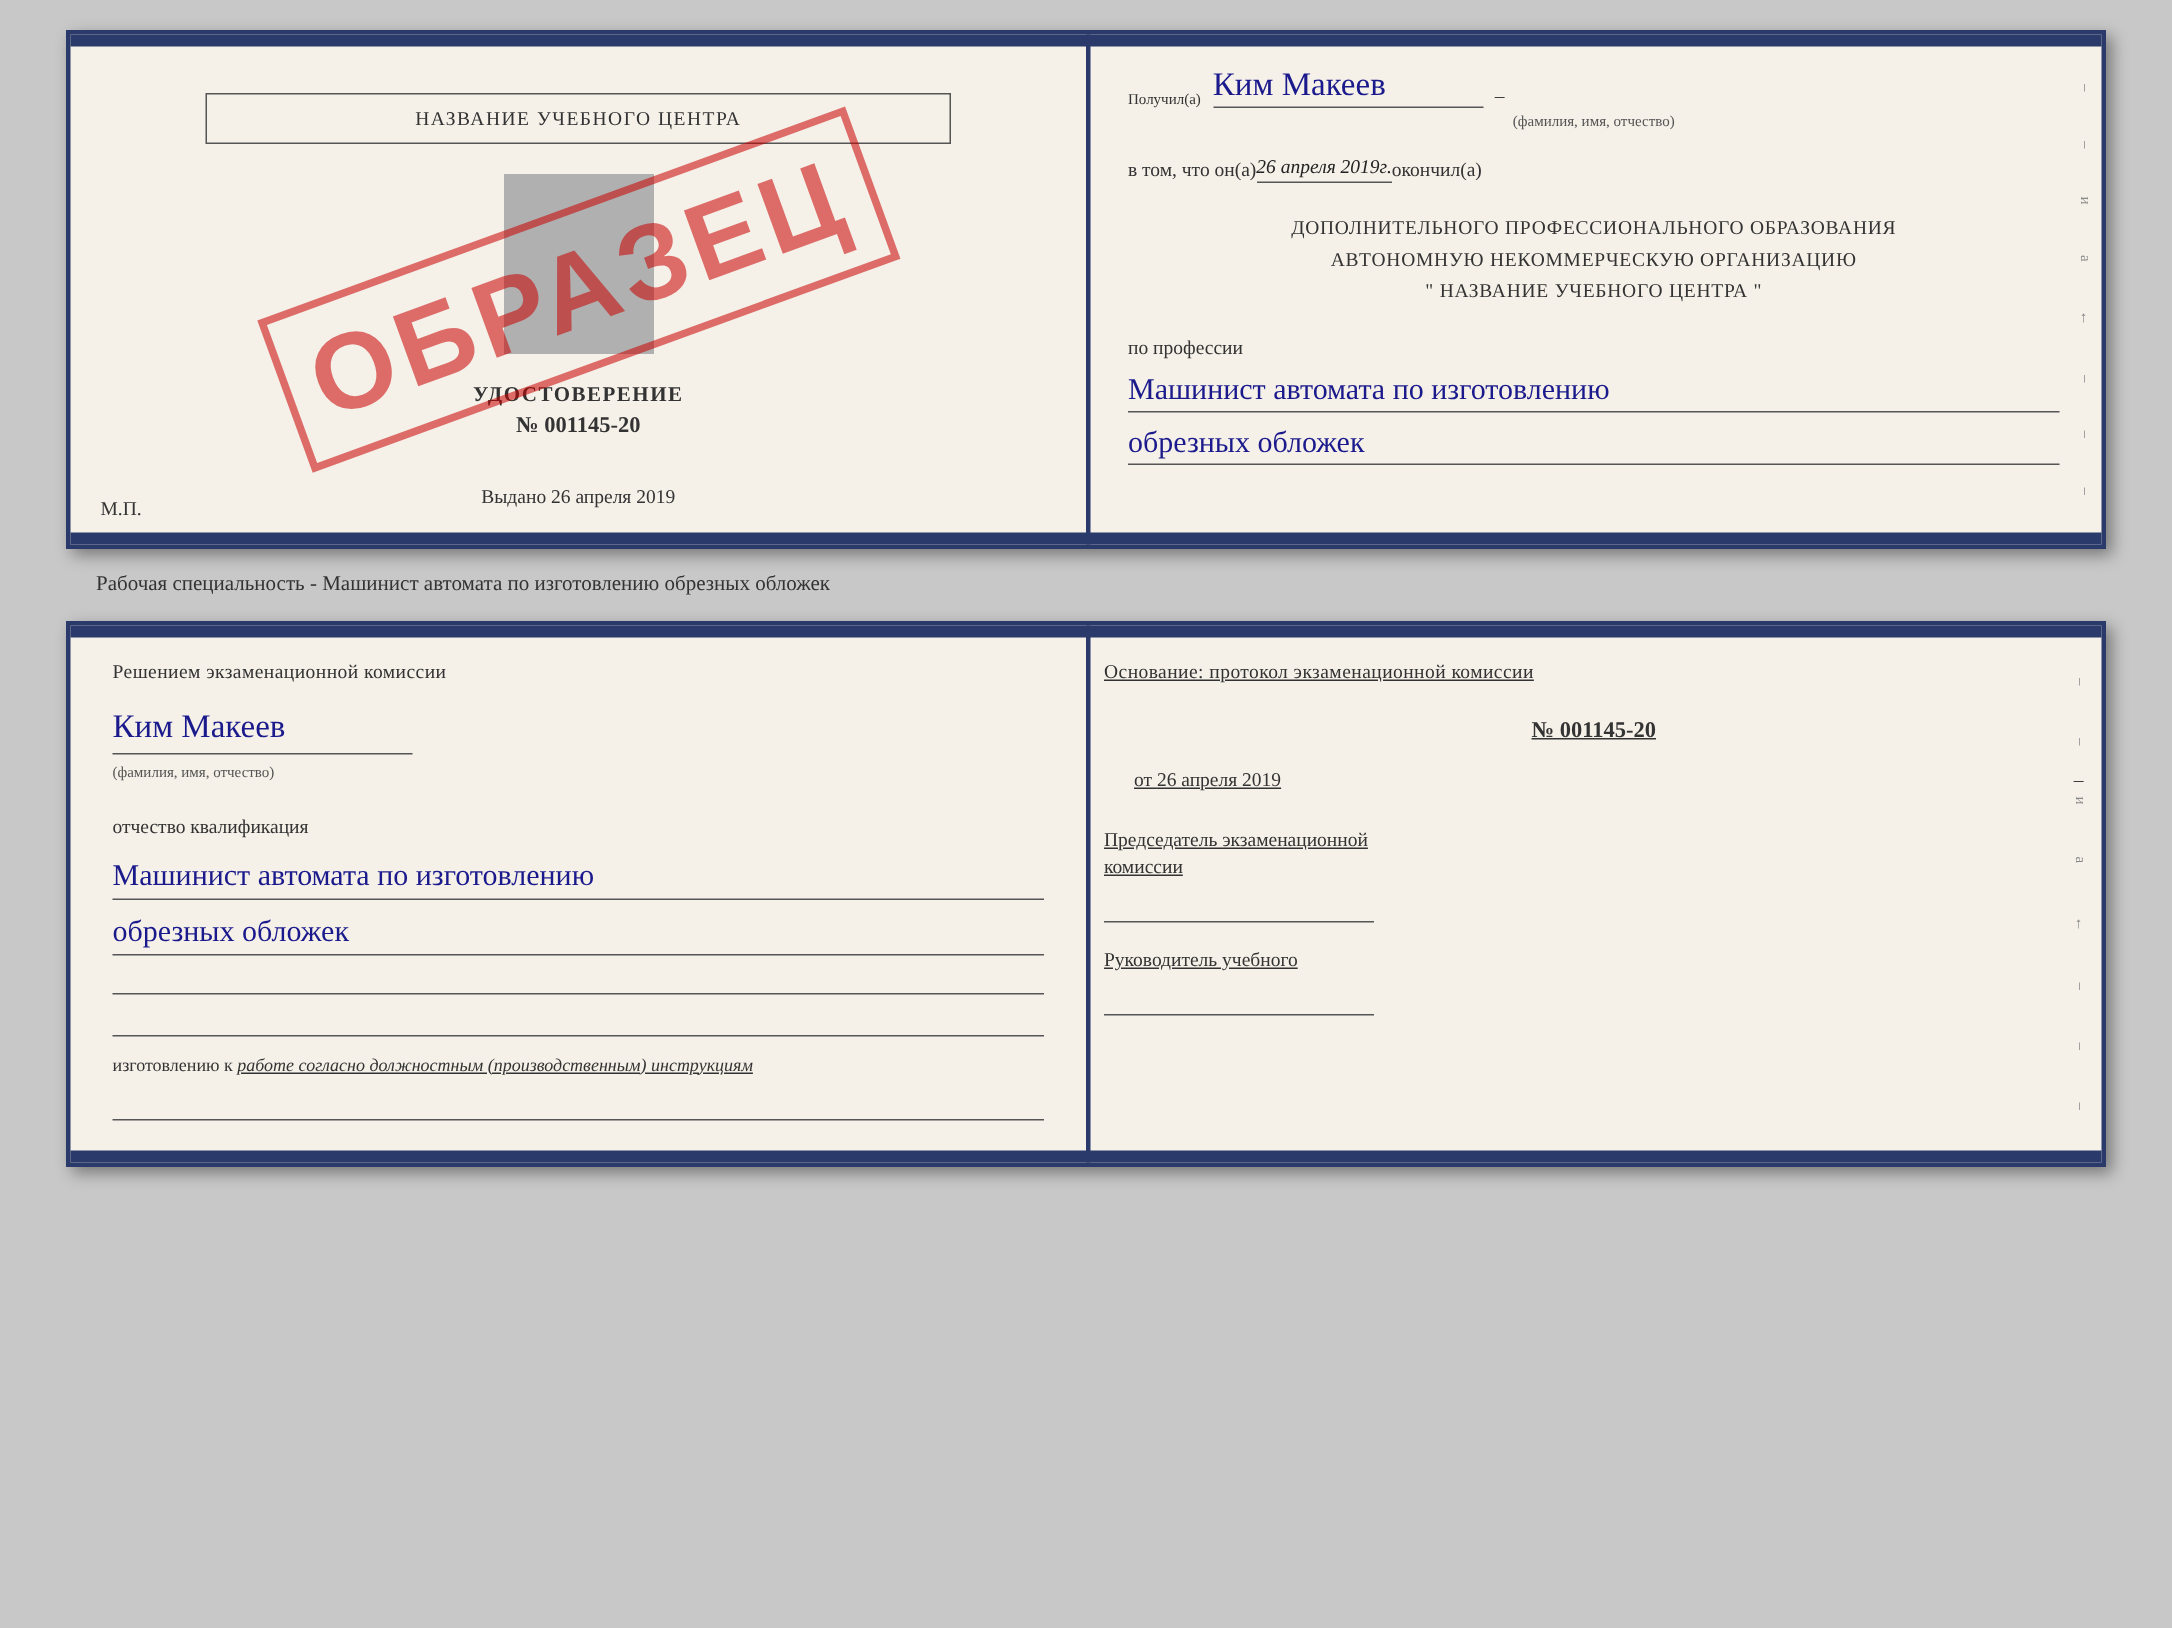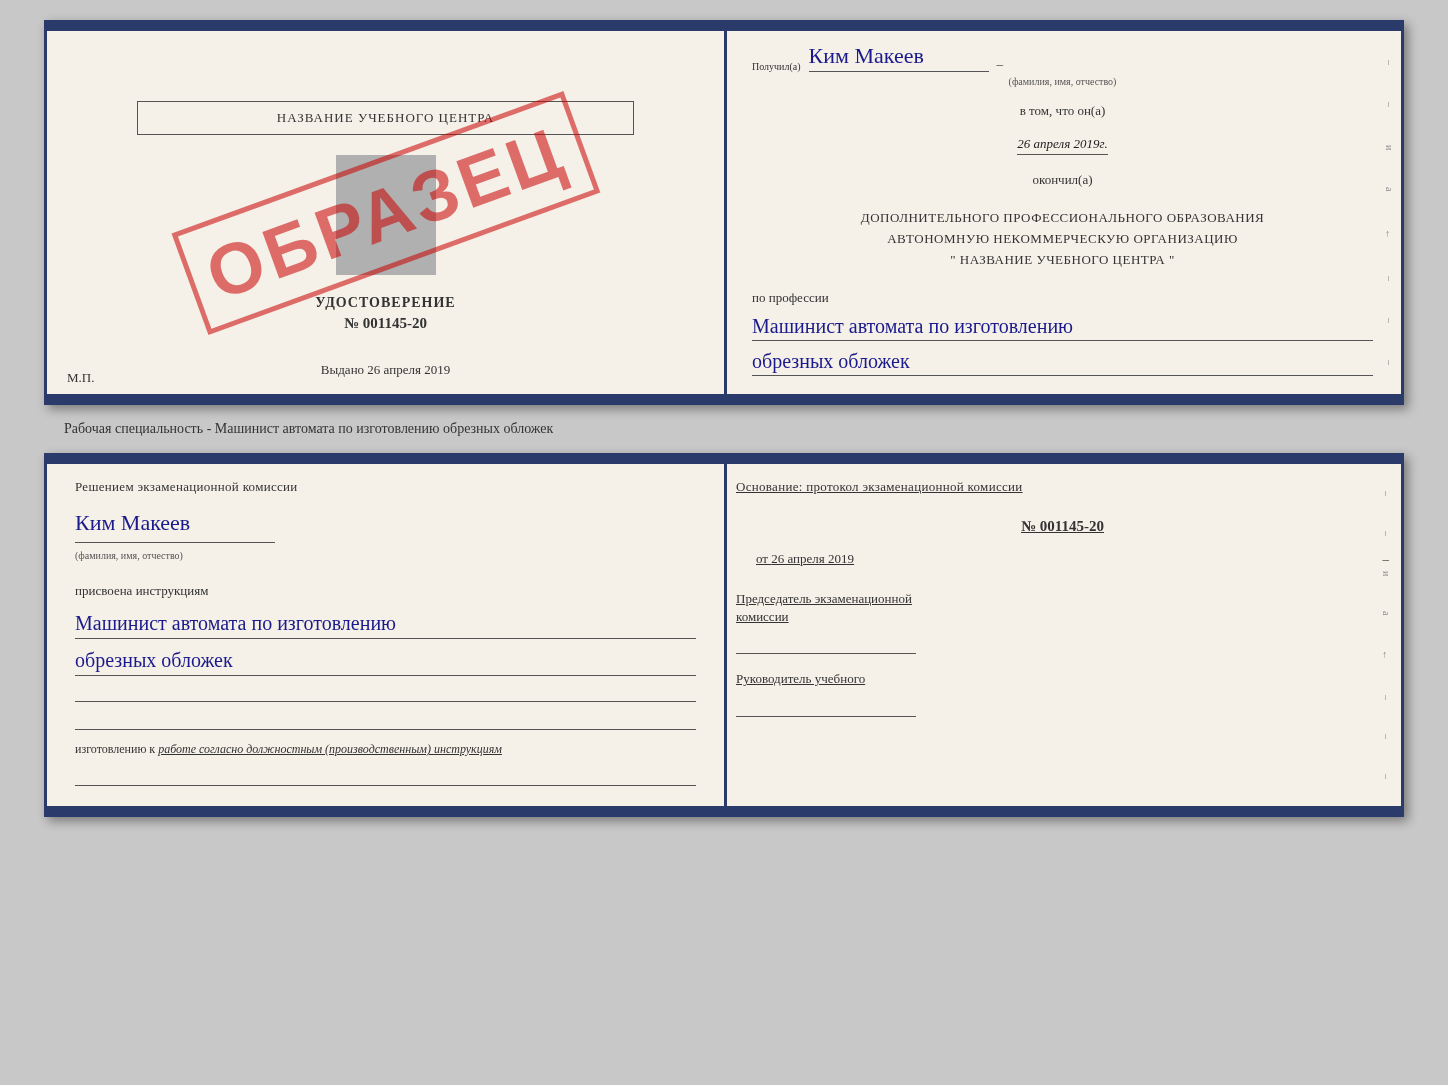--- a/index.html
+++ b/index.html
@@ -149,23 +149,22 @@
       font-size: 10px;
       color: #555;
       text-align: center;
       margin-top: 2px;
       margin-bottom: 16px;
     }
 
     .v-tom-line {
       display: flex;
       align-items: center;
-      gap: 17px;
+      gap: 0;
       margin-bottom: 20px;
-      flex-direction: column;
     }
 
     .date-underline {
       font-style: italic;
       font-size: 13px;
       border-bottom: 1px solid #555;
       padding-bottom: 2px;
       color: #222;
     }
 
@@ -404,21 +403,21 @@
   <div class="top-border-doc"></div>
   <div class="bottom-border-doc"></div>
 
   <div class="doc-left doc2-left">
     <div class="resheniem-text">Решением экзаменационной комиссии</div>
     <div>
       <span class="komissia-name">Ким Макеев</span>
     </div>
     <div class="fio-label" style="text-align:left; margin-left:0;">(фамилия, имя, отчество)</div>
 
-    <div class="prisvoena-text">присвоена инструкциям</div>
+    <div class="prisvoena-text">отчество квалификация</div>
     <span class="handwritten-qual">Машинист автомата по изготовлению</span>
     <span class="handwritten-qual">обрезных обложек</span>
 
     <div class="blank-lines"></div>
     <div class="blank-lines"></div>
 
     <div class="dopuskaetsya-text">
       <span>изготовлению к</span>
       <span class="dopusk-underline">работе согласно должностным (производственным) инструкциям</span>
     </div>

